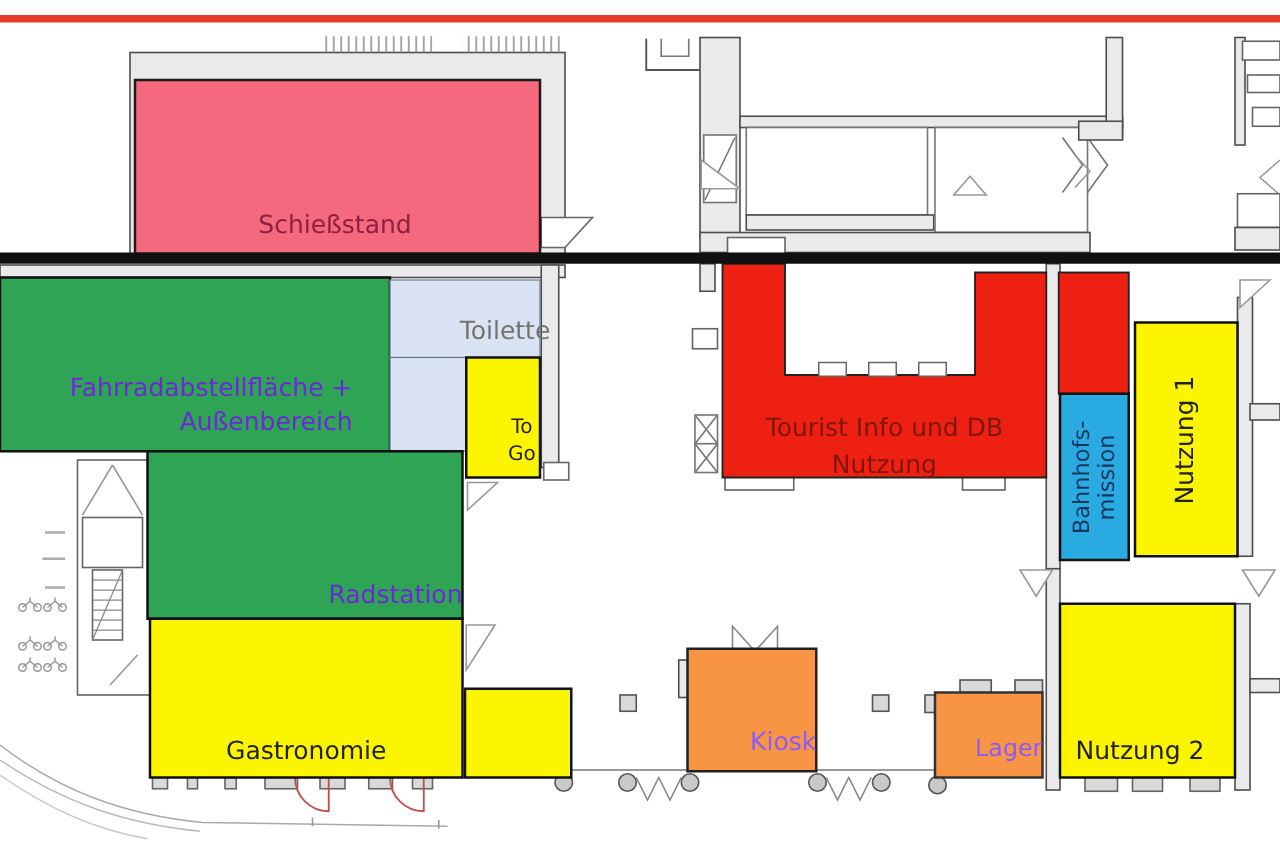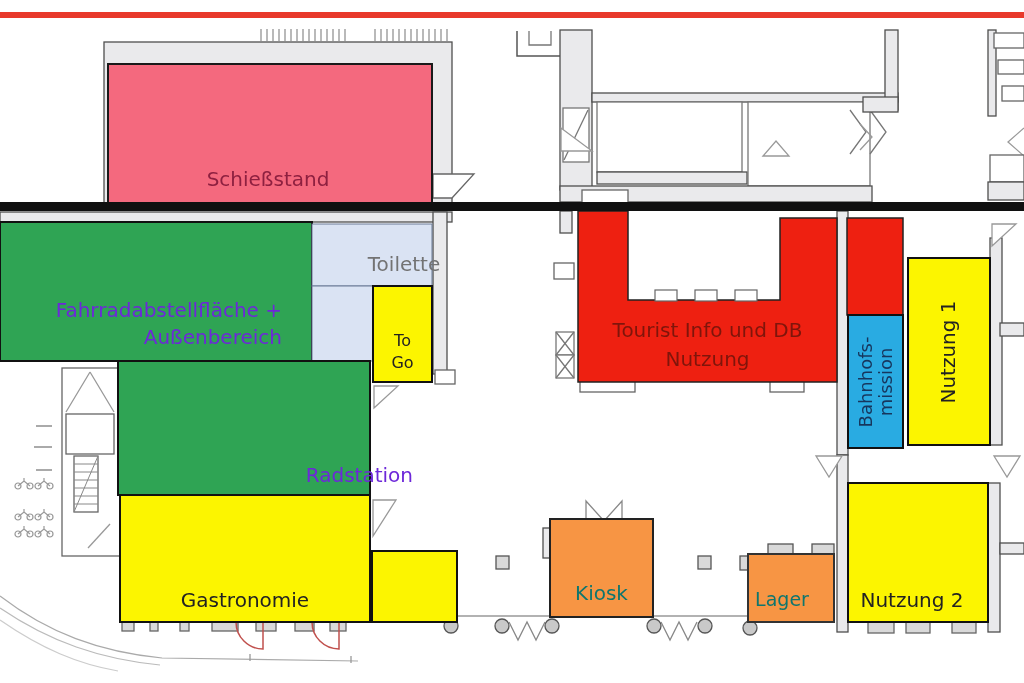--- a/index.html
+++ b/index.html
@@ -11,33 +11,33 @@
   .hline{position:absolute;left:0;width:1024px;z-index:5;}
   #track-edge-line{top:12px;height:6px;background:#e8392b;}
   #section-divider-line{top:202px;height:9px;background:#101010;}
   .lbl{position:absolute;z-index:4;text-align:center;line-height:1.25;pointer-events:none;white-space:nowrap;}
   .lbl div{white-space:nowrap;}
   .maroon{color:#8e2040;}
   .dkgreen{color:#6d28d9;text-align:right;}
   .navy{color:#737373;padding-left:32px;}
   .blk{color:#222222;}
   .dkred{color:#7f150b;}
-  .dkorange{color:#0f766e;}
+  .dkorange{color:#8b5cf6;padding-left:25px;}
   .dknavy{color:#17365d;}
   .f20{font-size:20px;}
   .f19{font-size:19px;}
   .f16{font-size:16px;}
   #lbl-schiessstand{left:118px;top:167px;width:300px;}
   #lbl-fahrrad{left:0px;top:297px;width:282px;line-height:27px;}
   #lbl-toilette{left:312px;top:252px;width:120px;}
-  #lbl-togo{left:373px;top:330px;width:59px;line-height:22px;}
-  #lbl-radstation{left:118px;top:463px;width:252px;margin-left:43px;}
+  #lbl-togo{left:388px;top:330px;width:59px;line-height:22px;}
+  #lbl-radstation{left:118px;top:463px;width:252px;}
   #lbl-gastronomie{left:120px;top:588px;width:250px;}
   #lbl-kiosk{left:550px;top:581px;width:103px;}
-  #lbl-tourist{left:578px;top:316px;width:259px;line-height:29px;}
+  #lbl-tourist{left:578px;top:328px;width:259px;line-height:29px;}
   #lbl-bahnhofsmission{left:876px;top:382px;width:140px;line-height:20px;font-size:18px;
     transform:translate(-50%,-50%) rotate(-90deg);}
   #lbl-nutzung1{left:948px;top:352px;width:190px;
     transform:translate(-50%,-50%) rotate(-90deg);}
   #lbl-lager{left:748px;top:588px;width:68px;}
   #lbl-nutzung2{left:848px;top:588px;width:128px;}
 </style>
 </head>
 <body>
 

